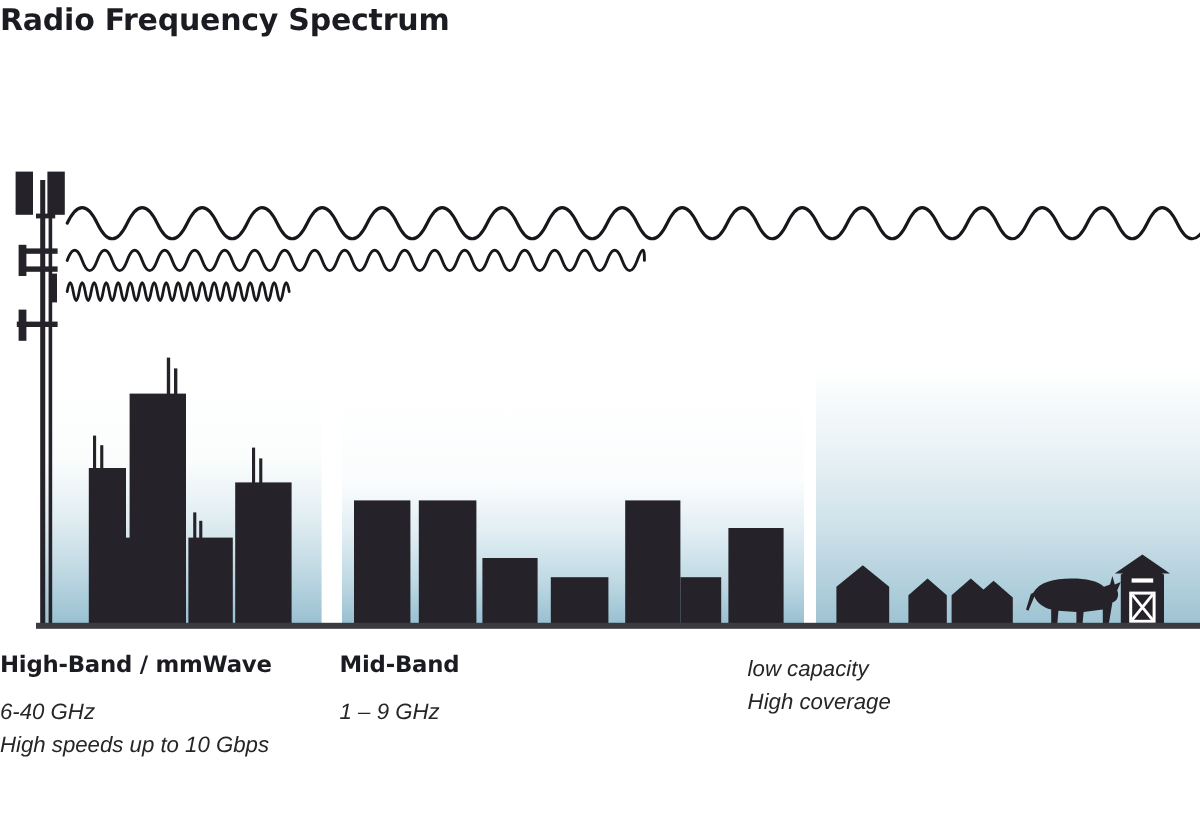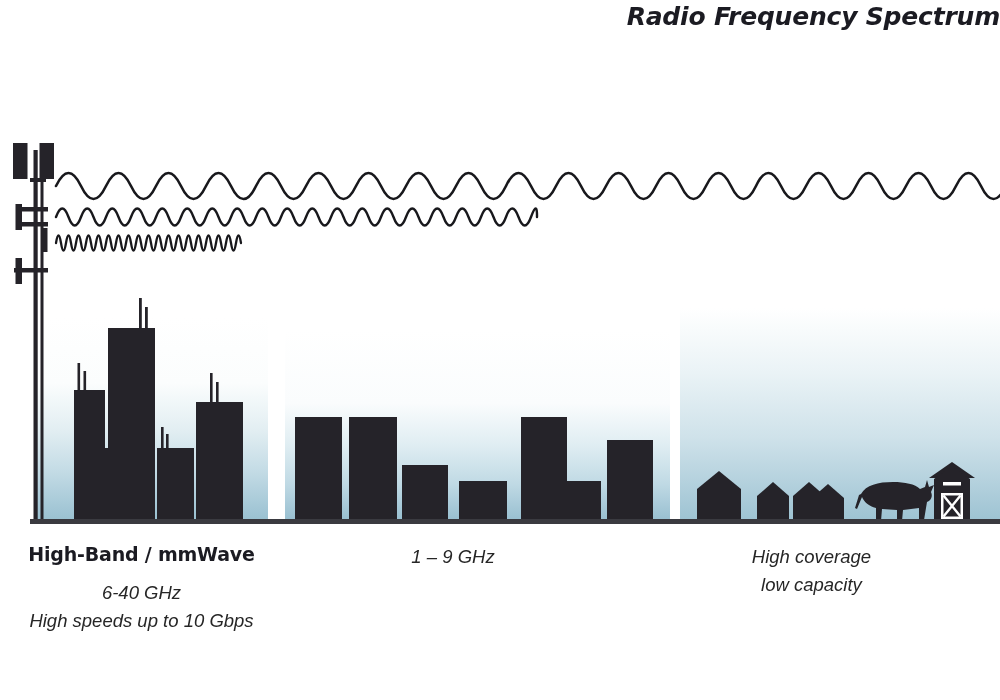--- a/index.html
+++ b/index.html
@@ -22,27 +22,26 @@
     width: 1000px;
     height: 700px;
   }
 
   
   .title {
     position: absolute;
     left: 0;
     top: 2px;
     width: 1000px;
-    text-align: right;
+    text-align: left;
     font-family: "DejaVu Sans", sans-serif;
     font-size: 25px;
     font-weight: bold;
     letter-spacing: -0.2px;
     color: #1b1b22;
-    font-style: italic;
   }
 
   
   #scene {
     position: absolute;
     left: 0;
     top: 0;
     width: 1000px;
     height: 700px;
   }
@@ -52,21 +51,20 @@
     position: absolute;
     left: 0;
     top: 543px;
     width: 1000px;
     height: 157px;
     display: flex;
     align-items: flex-start;
   }
   .caption-col {
     flex: 0 0 auto;
-    text-align: center;
   }
   .caption-col.c1 { width: 283px; margin-left: 0px; }
   .caption-col.c2 { width: 340px; }
   .caption-col.c3 { width: 377px; }
 
   .band-name {
     font-family: "DejaVu Sans", sans-serif;
     font-size: 19px;
     font-weight: bold;
     color: #1b1b22;
@@ -231,27 +229,28 @@
 
     <div class="caption-col c1">
       <div class="band-name">High-Band / mmWave</div>
       <div class="band-lines">
         <div>6-40 GHz</div>
         <div>High speeds up to 10 Gbps</div>
       </div>
     </div>
 
     <div class="caption-col c2">
+      <div class="band-name">Mid-Band</div>
       <div class="band-lines">
         <div>1 – 9 GHz</div>
       </div>
     </div>
 
     <div class="caption-col c3">
       <div class="band-lines">
+        <div>low capacity</div>
         <div>High coverage</div>
-        <div>low capacity</div>
       </div>
     </div>
 
   </div>
 
 </div>
 
 </body></html>

